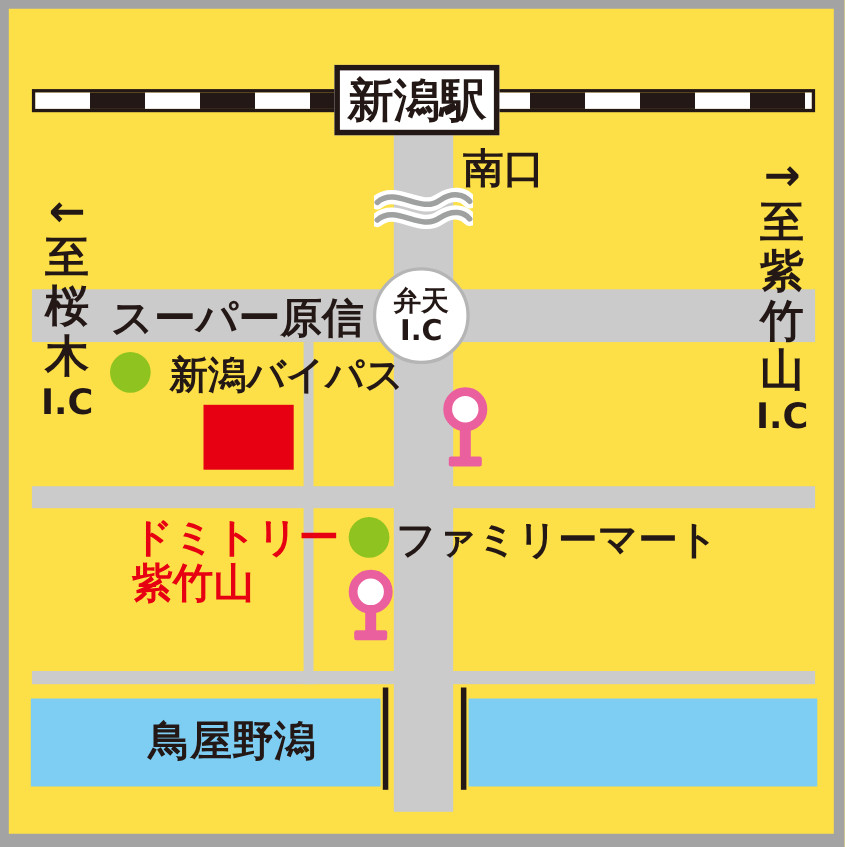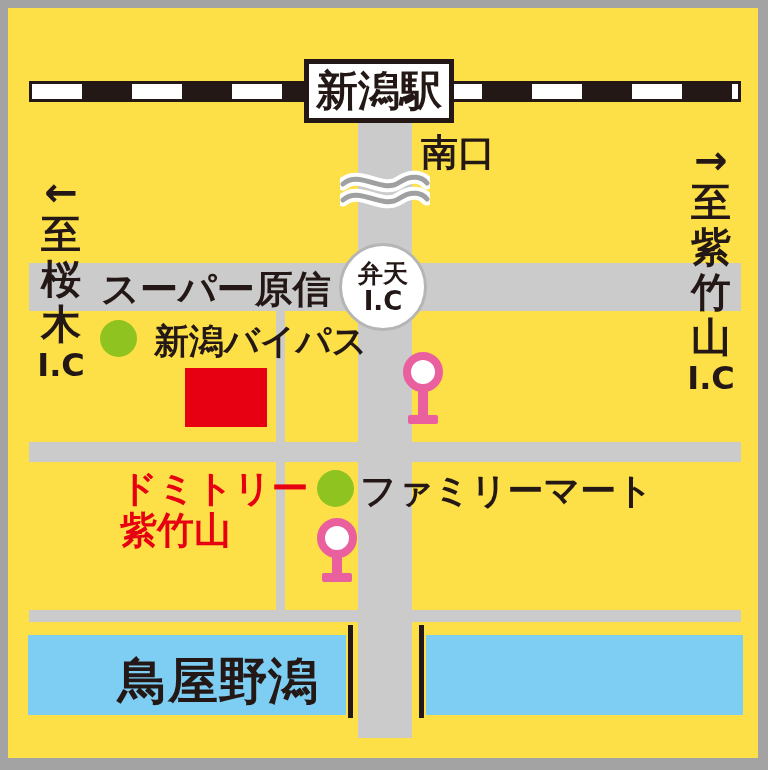--- a/index.html
+++ b/index.html
@@ -36,21 +36,21 @@
     font-weight:bold;line-height:1.0;
   }
   .benten .l1{font-size:25px;}
   .benten .l2{font-size:26px;margin-top:2px;}
   .maplabel{position:absolute;z-index:4;font-weight:bold;white-space:nowrap;}
   #lbl-minamiguchi{left:421px;top:128px;font-size:37px;}
   #lbl-bypass{left:101px;top:264px;font-size:38px;}
   #lbl-super{left:154px;top:318px;font-size:35px;}
   #lbl-famima{left:360px;top:467px;font-size:36px;}
   #lbl-dorm{left:120px;top:468px;font-size:37px;color:#e60012;line-height:42px;}
-  #lbl-lagoon{left:118px;top:648px;font-size:50px;}
+  #lbl-lagoon{left:135px;top:648px;font-size:38px;}
   .dir-label{
     position:absolute;z-index:4;display:flex;flex-direction:column;align-items:center;
     font-weight:bold;width:64px;
   }
   #dir-left{left:29px;top:172px;}
   #dir-right{left:679px;top:140px;}
   .dir-label .arrow{font-size:40px;line-height:40px;font-weight:bold;}
   .dir-label .vchar{font-size:40px;line-height:45px;}
   .dir-label .ic{font-size:32px;line-height:36px;}
   .dot{position:absolute;width:37px;height:37px;border-radius:50%;background:#8fc31f;z-index:4;}

